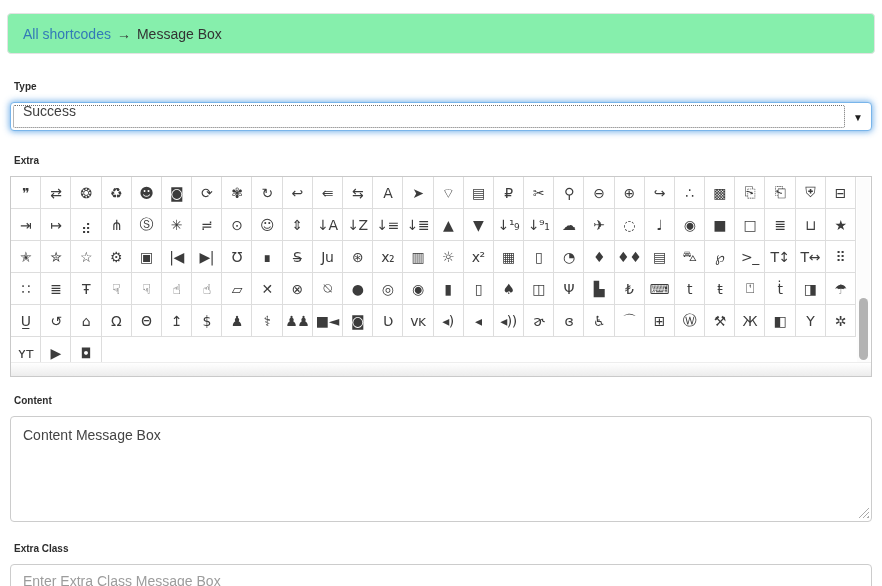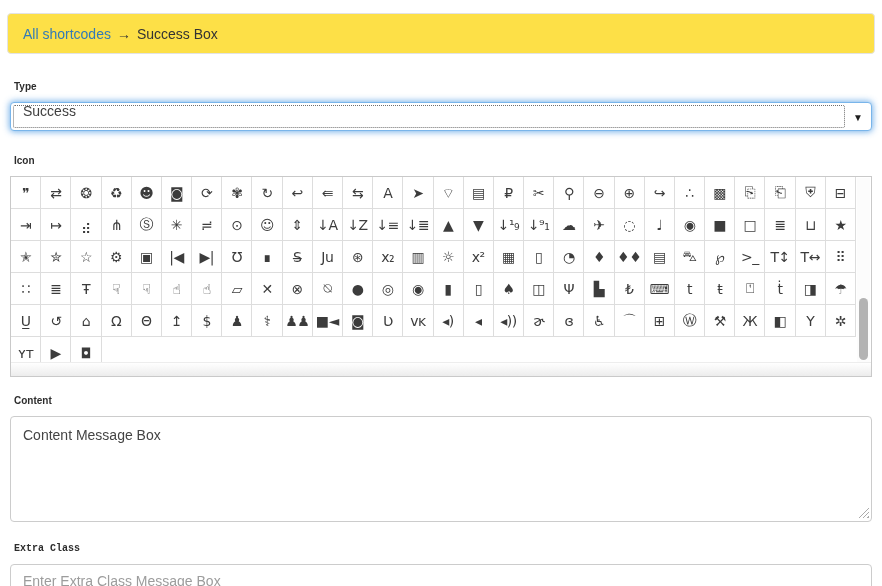--- a/index.html
+++ b/index.html
@@ -1,27 +1,27 @@
 <!DOCTYPE html>
 <html><head>
 <meta charset="utf-8">
 <style>
   html,body{margin:0;padding:0;background:#fff;}
   body{width:882px;height:586px;font-family:"Liberation Sans",sans-serif;color:#333;overflow:hidden;}
 
-  .breadcrumb{margin:13px 7px 0;background:#fde047;border:1px solid #e3e3e3;border-radius:4px;
+  .breadcrumb{margin:13px 7px 0;background:#86efac;border:1px solid #e3e3e3;border-radius:4px;
     height:41px;display:flex;align-items:center;padding:0 15px;font-size:14px;box-sizing:border-box;}
   .bc-link{color:#337ab7;cursor:pointer;text-decoration:none;}
   .bc-sep{color:#333;margin:0 6px;}
   .bc-current{color:#333;}
 
   .field-label{margin:25px 0 7px 14px;font-weight:bold;font-size:10px;color:#2d2d2d;line-height:16px;}
   .field-label.tight{margin-top:22px;}
   .field-label.mid{margin-top:16px;}
-  .field-label.low{margin-top:19px;font-family:Liberation Mono, monospace;}
+  .field-label.low{margin-top:19px;}
 
   .select-box{position:relative;margin:0 10px;height:29px;background:#fff;border:1px solid #79b5ea;
     border-radius:4px;box-shadow:0 0 6px 1px rgba(97,166,230,.85);display:flex;align-items:flex-start;
     padding:0 12px;font-size:14px;color:#3f3f3f;box-sizing:border-box;cursor:pointer;}
   .select-ring{position:absolute;top:2px;bottom:2px;left:2px;right:26px;border:1px dotted #6e6e6e;
     border-radius:2px;pointer-events:none;}
   .select-arrow{position:absolute;right:8px;top:50%;transform:translateY(-50%);font-size:10px;color:#1d1d1d;}
 
   .icon-box{position:relative;margin:6px 10px 0;height:201px;border:1px solid #c9c9c9;background:#fff;box-sizing:border-box;}
   .icon-grid{display:grid;grid-template-columns:repeat(28,1fr);margin-right:15px;}
@@ -45,31 +45,31 @@
     padding:12px 12px;font-size:14px;color:#444;box-sizing:border-box;outline:none;
     font-family:"Liberation Sans",sans-serif;}
   .text-input::placeholder{color:#9c9c9c;opacity:1;}
 </style>
 </head>
 <body>
 
 <div class="breadcrumb">
   <a class="bc-link">All shortcodes</a>
   <span class="bc-sep">→</span>
-  <span class="bc-current">Success Box</span>
+  <span class="bc-current">Message Box</span>
 </div>
 
 <div class="field-label">Type</div>
 <div class="select-box">
   <span>Success</span>
   <span class="select-ring"></span>
   <span class="select-arrow">▼</span>
 </div>
 
-<div class="field-label tight">Icon</div>
+<div class="field-label tight">Extra</div>
 <div class="icon-box">
   <div class="icon-grid">
       <div class="icell">❞</div>
       <div class="icell">⇄</div>
       <div class="icell">❂</div>
       <div class="icell">♻</div>
       <div class="icell">☻</div>
       <div class="icell">◙</div>
       <div class="icell">⟳</div>
       <div class="icell">✾</div>

